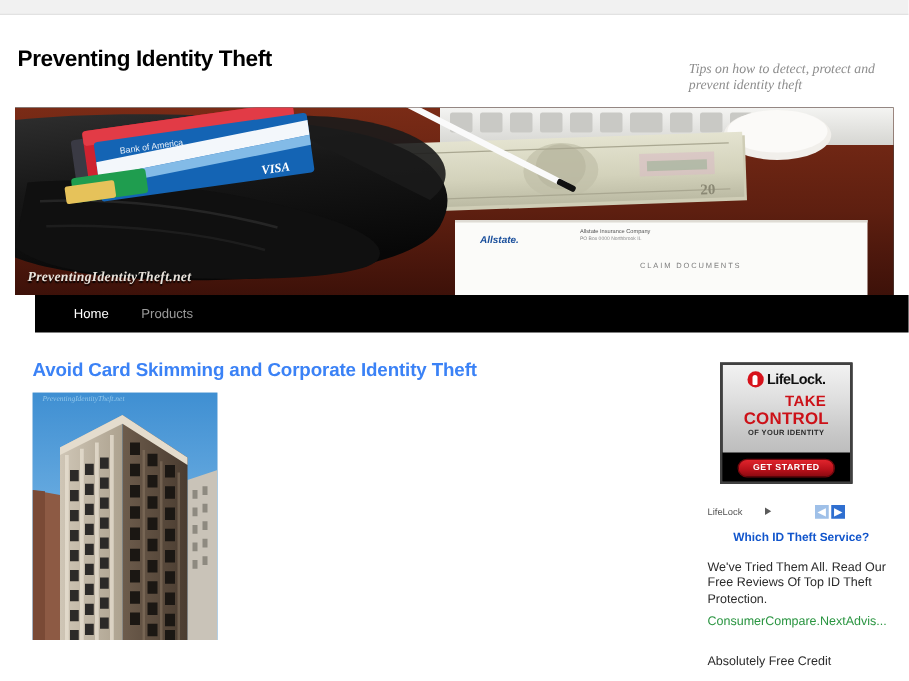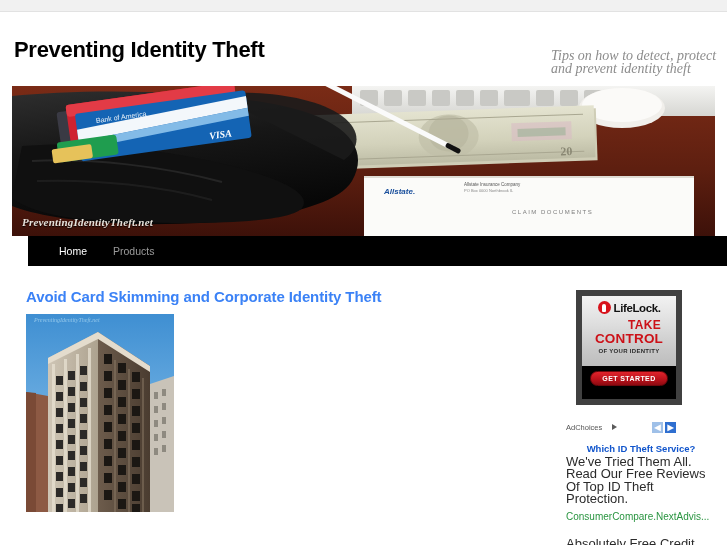--- a/index.html
+++ b/index.html
@@ -27,31 +27,31 @@
   }
 
   
   .site-header {
     position: absolute; left: 0; top: 12px;
     width: 727px; height: 73px;
     background: #ffffff;
   }
   .site-title {
     position: absolute; left: 14px; top: 25px;
-    font-size: 22px; font-weight: bold;
+    font-size: 18px; font-weight: bold;
     color: #000000;
     letter-spacing: -0.3px;
     white-space: nowrap;
   }
   .site-desc {
     position: absolute; left: 551px; top: 37px;
     width: 170px;
     font-family: "Liberation Serif", serif;
     font-style: italic;
-    font-size: 14px;
+    font-size: 11px;
     line-height: 13px;
     color: #8c8c8c;
   }
 
   
   .banner {
     position: absolute; left: 12px; top: 86px;
     width: 703px; height: 150px;
     overflow: hidden;
     background: #120703;
@@ -127,23 +127,23 @@
     white-space: nowrap;
   }
 
   
   .sidebar {
     position: absolute; left: 566px; top: 290px;
     width: 150px;
   }
   .lifelock-ad {
     position: relative;
-    width: 106px; height: 115px;
+    width: 106px; height: 97px;
     margin-left: 10px;
-    border: 6px solid #404040;
+    border: 2px solid #404040;
     background: #000000;
     overflow: hidden;
   }
   .ll-top {
     position: relative;
     height: 70px;
     background: linear-gradient(180deg,#f2f2f2 0%,#dedede 40%,#c9c9c9 75%,#bdbdbd 100%);
     text-align: center;
   }
   .ll-brandrow {
@@ -240,24 +240,24 @@
 
   .text-ad { margin-top: 7px; }
   .ad-head {
     font-size: 9.5px; font-weight: bold;
     color: #1155cc;
     line-height: 12px;
     cursor: pointer;
     text-align: center;
   }
   .ad-body {
-    font-size: 13px;
+    font-size: 10px;
     color: #2b2b2b;
     line-height: 12.3px;
-    margin-top: 1px;
+    margin-top: 12px;
   }
   .ad-url {
     font-size: 10px;
     color: #2a9541;
     margin-top: 7px;
     line-height: 10px;
   }
   .ad-gap { height: 9px; }
 </style>
 </head>
@@ -505,21 +505,21 @@
         <div class="ll-take">TAKE</div>
         <div class="ll-control">CONTROL</div>
         <div class="ll-sub">OF YOUR IDENTITY</div>
       </div>
       <div class="ll-bottom">
         <span class="ll-cta">GET STARTED</span>
       </div>
     </div>
 
     <div class="adchoices-row">
-      <span class="adchoices-label">AdChoices</span>
+      <span class="adchoices-label">LifeLock</span>
       <span class="adchoices-tri"></span>
       <span class="ad-pager">
         <span class="pager-btn pager-prev">◀</span>
         <span class="pager-btn pager-next">▶</span>
       </span>
     </div>
 
     <div class="text-ad">
       <div class="ad-head">Which ID Theft Service?</div>
       <div class="ad-body">We've Tried Them All. Read Our Free Reviews Of Top ID Theft Protection.</div>

